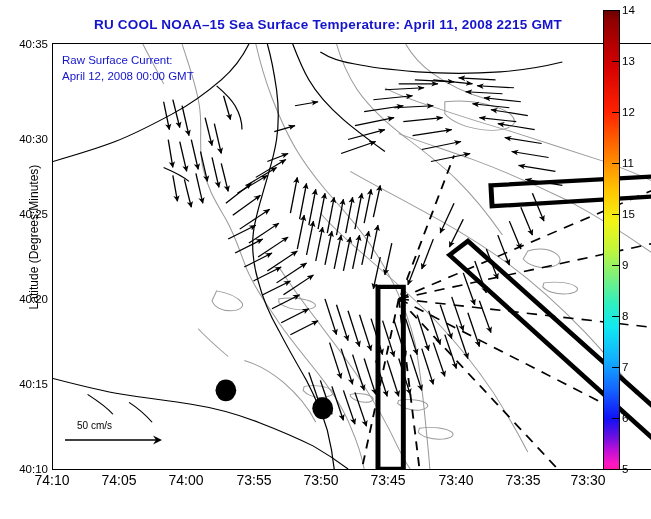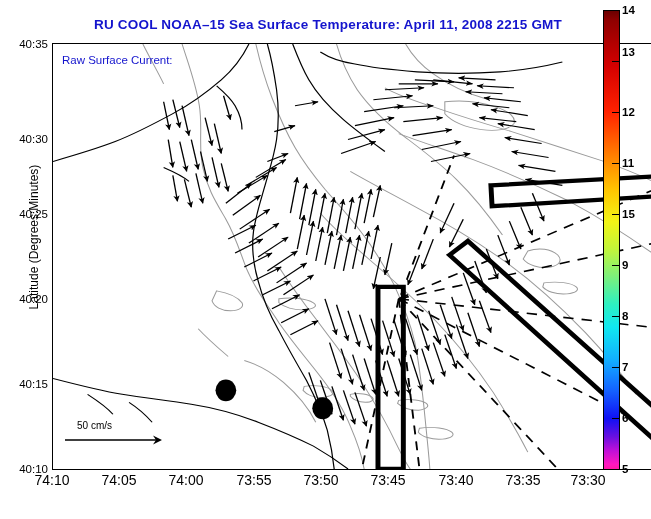--- a/index.html
+++ b/index.html
@@ -77,21 +77,21 @@
       #12b0ff 76%,
       #1460ff 83%,
       #1010f5 89%,
       #6a10e0 93%,
       #c010d8 96%,
       #ff18c0 99%,
       #ff18a8 100%);
   }
   .cbtick{
     position:absolute; left:622px; font-size:11.5px; color:#000;
-    transform:translateY(-50%); white-space:nowrap;font-weight:bold;
+    transform:translateY(-50%); white-space:nowrap;
   }
   .cbtickmark{position:absolute;left:612px;width:8px;height:1px;background:#000;}
 </style>
 </head>
 <body>
 
 <div id="figure">
 
   <div id="plot-title">RU COOL  NOAA–15  Sea Surface Temperature:  April 11, 2008 2215 GMT</div>
 
@@ -319,20 +319,21 @@
       </g>
 
       <g fill="#000000">
         <ellipse cx="150" cy="348" rx="9" ry="11"></ellipse>
         <ellipse cx="234" cy="366" rx="9" ry="11"></ellipse>
       </g>
     </svg>
 
     <div id="annotation">
       <div>Raw Surface Current:</div>
+      <div>April 12, 2008 00:00 GMT</div>
     </div>
 
     <div id="scalebar">
       <div class="lbl">50 cm/s</div>
       <svg width="110" height="14">
         <line x1="4" y1="7" x2="98" y2="7" stroke="#000" stroke-width="1.3"></line>
         <path d="M92,2.5 L101,7 L92,11.5 L95,7 Z" fill="#000"></path>
       </svg>
     </div>
   </div>
@@ -365,21 +366,21 @@
   <div class="cbtickmark" style="top:112px"></div>
   <div class="cbtickmark" style="top:163px"></div>
   <div class="cbtickmark" style="top:214px"></div>
   <div class="cbtickmark" style="top:265px"></div>
   <div class="cbtickmark" style="top:316px"></div>
   <div class="cbtickmark" style="top:367px"></div>
   <div class="cbtickmark" style="top:418px"></div>
   <div class="cbtickmark" style="top:469px"></div>
 
   <div class="cbtick" style="top:10px">14</div>
-  <div class="cbtick" style="top:52px">13</div>
+  <div class="cbtick" style="top:61px">13</div>
   <div class="cbtick" style="top:112px">12</div>
   <div class="cbtick" style="top:163px">11</div>
   <div class="cbtick" style="top:214px">15</div>
   <div class="cbtick" style="top:265px">9</div>
   <div class="cbtick" style="top:316px">8</div>
   <div class="cbtick" style="top:367px">7</div>
   <div class="cbtick" style="top:418px">6</div>
   <div class="cbtick" style="top:469px">5</div>
 
 </div>

